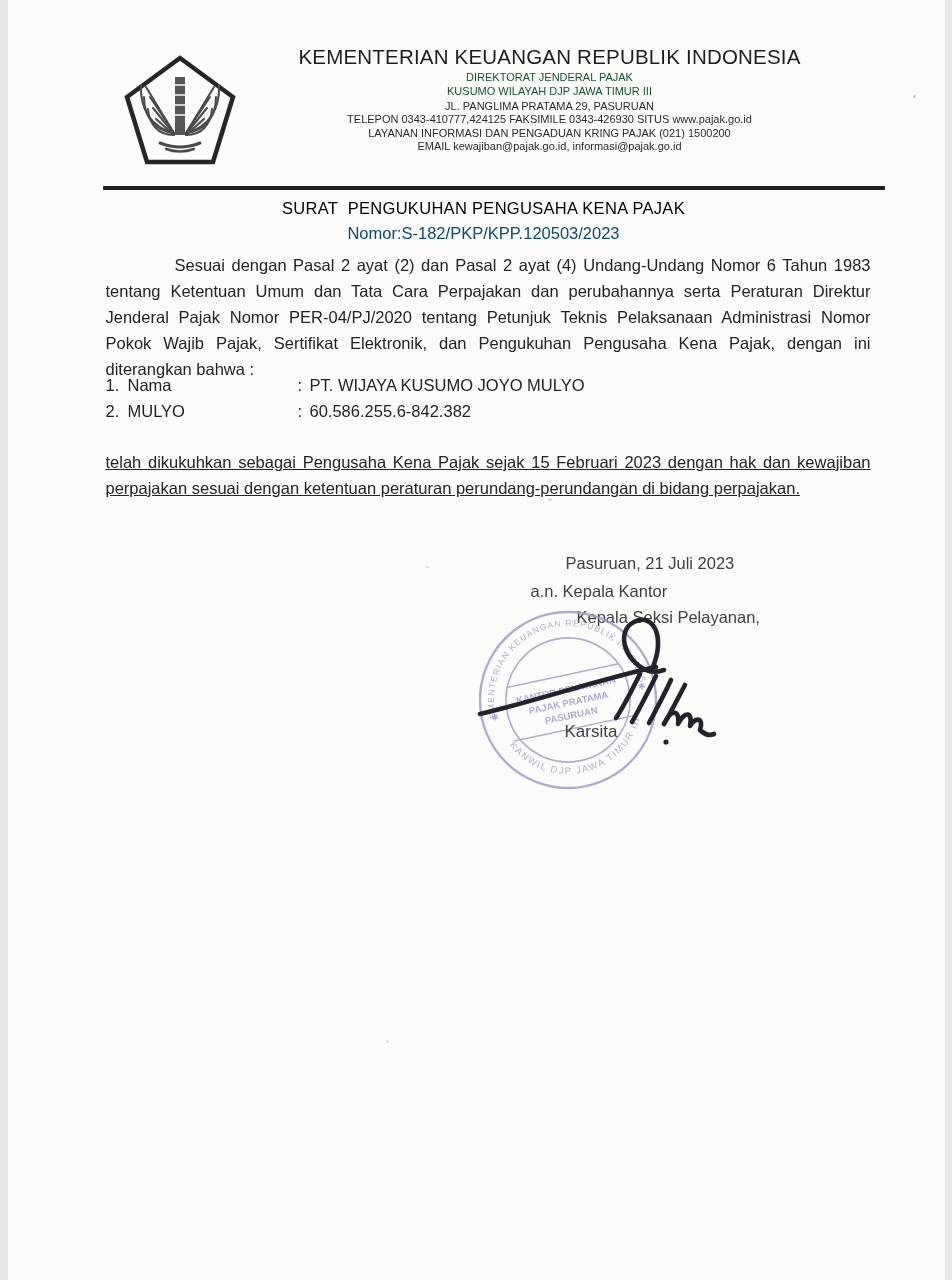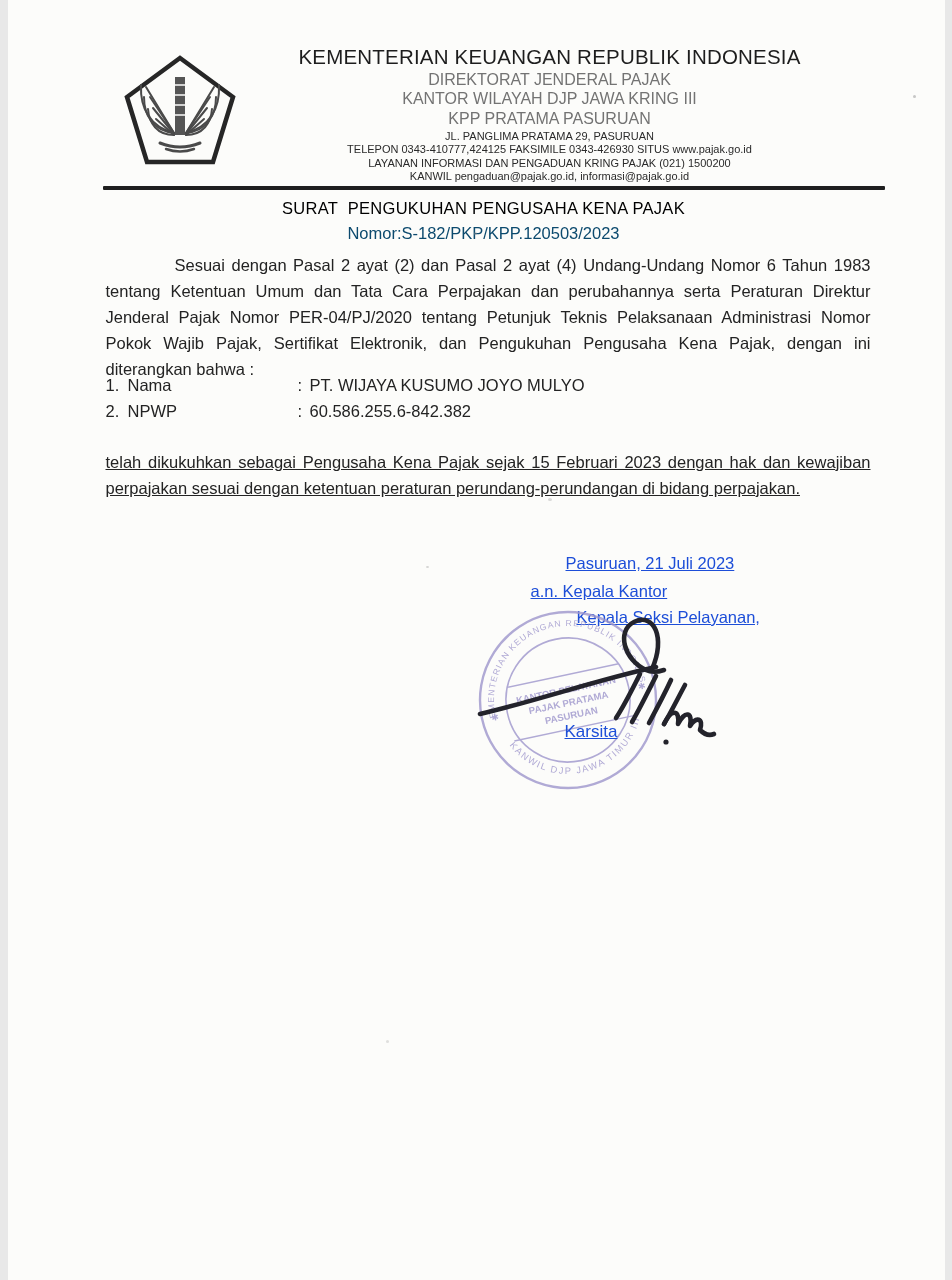--- a/index.html
+++ b/index.html
@@ -9,21 +9,21 @@
     margin:0 auto;
     background:#fcfcfa;
     font-family:"Liberation Sans", sans-serif;
     color:#262626;
     overflow:hidden;
   }
   
   .logo-wrap { position:absolute; left:112px; top:53px; width:120px; height:114px; }
   .head-text { position:absolute; left:232px; top:47px; width:620px; text-align:center; line-height:1; }
   .head-line-0 { font-size:20.5px; letter-spacing:.2px; margin-bottom:4px; color:#1d1d1d; }
-  .head-line-1, .head-line-2, .head-line-3 { font-size:16px; margin-bottom:3.5px; color:#737373; }
+  .head-line-1, .head-line-2, .head-line-3 { font-size:11px; margin-bottom:3.5px; color:#14532d; }
   .head-line-3 { margin-bottom:4px; }
   .head-line-sm { font-size:11px; margin-bottom:2.5px; color:#2a2a2a; }
   .rule { position:absolute; left:95px; top:186px; width:782px; height:4px; background:#1f1f1f; border-radius:1px; }
   
   .title-block { position:absolute; left:0; top:199px; width:952px; text-align:center; }
   .title-heading {
     font-size:16.5px; letter-spacing:.3px;
     text-underline-offset:3px;
     white-space:pre; color:#000000;
   }
@@ -31,21 +31,21 @@
   
   .para { position:absolute; left:98px; width:765px; font-size:16.5px; line-height:26px; text-align:justify; color:#232323; }
   .para-1 { top:252px; text-indent:69px; }
   .para-2 { top:449px;text-decoration:underline; }
   .fields { position:absolute; left:98px; top:372px; width:765px; font-size:16.5px; line-height:26px; color:#232323; }
   .field-row { height:26px; }
   .field-num { display:inline-block; width:22px; }
   .field-label { display:inline-block; width:170px; }
   .field-sep { display:inline-block; width:12px; }
   
-  .sig-line { position:absolute; font-size:16.5px; color:#1d4ed8; white-space:nowrap;text-decoration:underline; }
+  .sig-line { position:absolute; font-size:16.5px; color:#404040; white-space:nowrap; }
   .sig-place-date { left:558px; top:554px; }
   .sig-onbehalf   { left:523px; top:582px; }
   .sig-role       { left:569px; top:608px; }
   .sig-name       { left:557px; top:722px; font-size:17px; }
   .stamp-wrap { position:absolute; left:453px; top:593px; width:214px; height:214px; opacity:.8; }
   .signature-wrap { position:absolute; left:420px; top:610px; width:300px; height:145px; }
   
   .speck { position:absolute; background:#9a9a9a; border-radius:50%; }
   .speck-1 { left:905px; top:95px;  width:3px; height:3px; opacity:.55; }
   .speck-2 { left:466px; top:232px; width:3px; height:3px; opacity:.45; }
@@ -87,43 +87,42 @@
 
         <path d="M 40,90 Q 60,98 80,90" stroke-width="3"></path>
         <path d="M 46,96 Q 60,101 74,96" stroke-width="2.4"></path>
       </g>
     </svg>
   </div>
 
   <div class="head-text">
     <div class="head-line-0">KEMENTERIAN KEUANGAN REPUBLIK INDONESIA</div>
     <div class="head-line-1">DIREKTORAT JENDERAL PAJAK</div>
-    <div class="head-line-2">KANTOR WILAYAH DJP JAWA KRING III</div>
-    <div class="head-line-3">KPP PRATAMA PASURUAN</div>
+    <div class="head-line-2">KUSUMO WILAYAH DJP JAWA TIMUR III</div>
     <div class="head-line-sm">JL. PANGLIMA PRATAMA 29, PASURUAN</div>
     <div class="head-line-sm">TELEPON 0343-410777,424125 FAKSIMILE 0343-426930 SITUS www.pajak.go.id</div>
     <div class="head-line-sm">LAYANAN INFORMASI DAN PENGADUAN KRING PAJAK (021) 1500200</div>
-    <div class="head-line-sm">KANWIL pengaduan@pajak.go.id, informasi@pajak.go.id</div>
+    <div class="head-line-sm">EMAIL kewajiban@pajak.go.id, informasi@pajak.go.id</div>
   </div>
 
   <div class="rule"></div>
 
   <div class="title-block">
     <div class="title-heading">SURAT  PENGUKUHAN PENGUSAHA KENA PAJAK</div>
     <div class="title-number">Nomor:S-182/PKP/KPP.120503/2023</div>
   </div>
 
   <div class="para para-1">Sesuai dengan Pasal 2 ayat (2) dan Pasal 2 ayat (4) Undang-Undang Nomor 6 Tahun 1983 tentang Ketentuan Umum dan Tata Cara Perpajakan dan perubahannya serta Peraturan Direktur Jenderal Pajak Nomor PER-04/PJ/2020 tentang Petunjuk Teknis Pelaksanaan Administrasi Nomor Pokok Wajib Pajak, Sertifikat Elektronik, dan Pengukuhan Pengusaha Kena Pajak, dengan ini diterangkan bahwa :</div>
 
   <div class="fields">
     <div class="field-row">
       <span class="field-num">1.</span><span class="field-label">Nama</span><span class="field-sep">:</span><span class="field-value">PT. WIJAYA KUSUMO JOYO MULYO</span>
     </div>
     <div class="field-row">
-      <span class="field-num">2.</span><span class="field-label">NPWP</span><span class="field-sep">:</span><span class="field-value">60.586.255.6-842.382</span>
+      <span class="field-num">2.</span><span class="field-label">MULYO</span><span class="field-sep">:</span><span class="field-value">60.586.255.6-842.382</span>
     </div>
   </div>
 
   <div class="para para-2">telah dikukuhkan sebagai Pengusaha Kena Pajak sejak 15 Februari 2023 dengan hak dan kewajiban perpajakan sesuai dengan ketentuan peraturan perundang-perundangan di bidang perpajakan.</div>
 
   <div class="sig-line sig-place-date">Pasuruan, 21 Juli 2023</div>
   <div class="sig-line sig-onbehalf">a.n. Kepala Kantor</div>
   <div class="sig-line sig-role">Kepala Seksi Pelayanan,</div>
 
   <div class="stamp-wrap">

